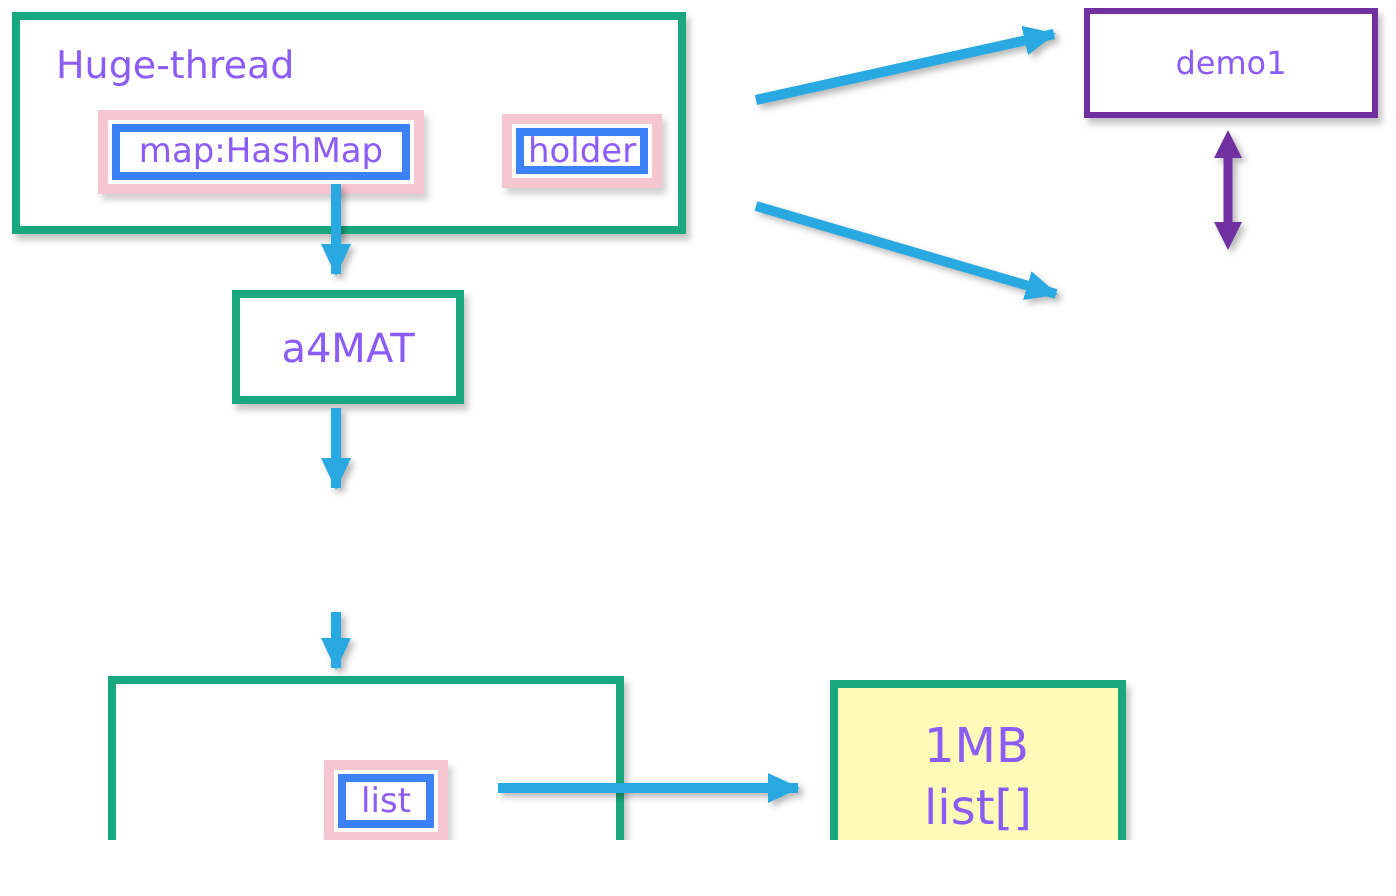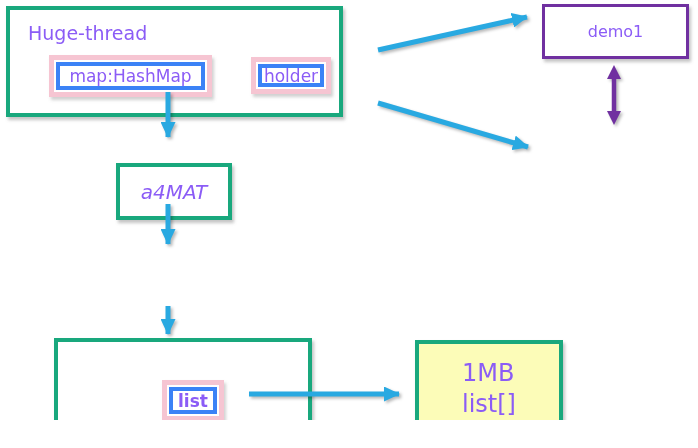--- a/index.html
+++ b/index.html
@@ -24,26 +24,26 @@
     display:flex;align-items:center;justify-content:center;
     font-size:17px;padding:4px 7px;white-space:nowrap;background:#fff;
   }
 
   
   #huge-thread{left:6px;top:6px;width:337px;height:111px;}
   #huge-thread .box-title{left:18px;top:12px;}
   #field-map{left:39px;top:45px;width:163px;height:42px;}
   #field-holder{left:212px;top:47px;width:80px;height:37px;margin-left:29px;}
 
-  #a4mat{left:116px;top:163px;width:116px;height:57px;font-style:italic;}
+  #a4mat{left:116px;top:145px;width:116px;height:57px;}
   #b4mat{left:116px;top:252px;width:116px;height:53px;}
 
   #c4mat{left:54px;top:338px;width:258px;height:97px;}
   #c4mat .box-title{left:28px;top:8px;}
-  #field-list{left:104px;top:38px;width:62px;height:41px;font-weight:bold;}
+  #field-list{left:104px;top:38px;width:62px;height:41px;}
 
   #demo1{left:542px;top:4px;width:147px;height:55px;}
   #demo2{left:541px;top:130px;width:148px;height:53px;}
   #demo1 .node-label,#demo2 .node-label{font-size:16px;}
 
   #byte-box{left:415px;top:340px;width:148px;height:98px;background:#FCFCB8;}
   #byte-box .byte-lines{text-align:left;font-size:24px;line-height:1.3;}
 
   #arrow-layer{
     position:absolute;left:0;top:0;width:698px;height:448px;

